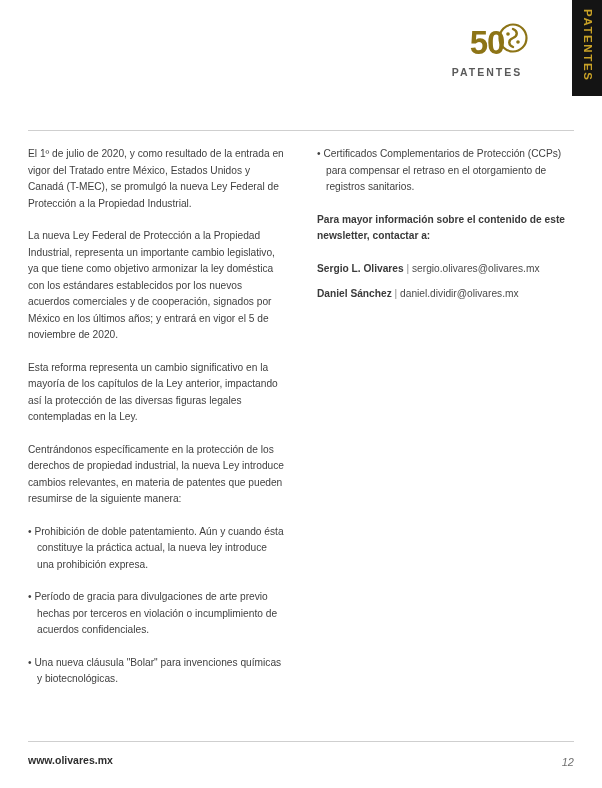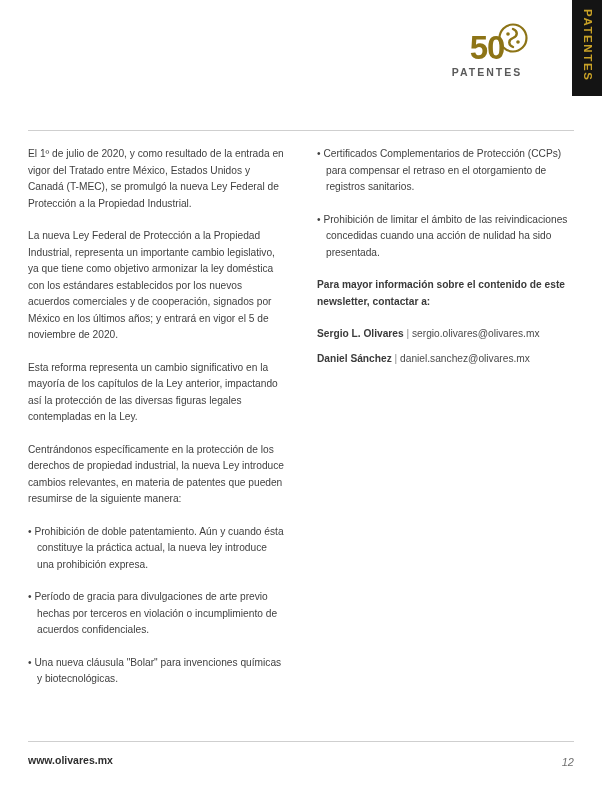--- a/index.html
+++ b/index.html
@@ -47,21 +47,21 @@
     top: 20px;
     right: 72px;
     width: 86px;
     text-align: center;
     color: #8d7416;
   }
   .logo-mark {
     position: relative;
     height: 44px;
     display: flex;
-    align-items: flex-end;
+    align-items: center;
     justify-content: center;
   }
   .logo-50 {
     font-size: 33px;
     font-weight: bold;
     letter-spacing: -1px;
     color: #8d7416;
     line-height: 1;
   }
   .logo-swirl {
@@ -212,33 +212,32 @@
       <p>La nueva Ley Federal de Protección a la Propiedad Industrial, representa un importante cambio legislativo, ya que tiene como objetivo armonizar la ley doméstica con los estándares establecidos por los nuevos acuerdos comerciales y de cooperación, signados por México en los últimos años; y entrará en vigor el 5 de noviembre de 2020.</p>
       <p>Esta reforma representa un cambio significativo en la mayoría de los capítulos de la Ley anterior, impactando así la protección de las diversas figuras legales contempladas en la Ley.</p>
       <p>Centrándonos específicamente en la protección de los derechos de propiedad industrial, la nueva Ley introduce cambios relevantes, en materia de patentes que pueden resumirse de la siguiente manera:</p>
       <p class="bullet">• Prohibición de doble patentamiento. Aún y cuando ésta constituye la práctica actual, la nueva ley introduce una prohibición expresa.</p>
       <p class="bullet">• Período de gracia para divulgaciones de arte previo hechas por terceros en violación o incumplimiento de acuerdos confidenciales.</p>
       <p class="bullet">• Una nueva cláusula "Bolar" para invenciones químicas y biotecnológicas.</p>
     </div>
 
     <div class="col">
       <p class="bullet">• Certificados Complementarios de Protección (CCPs) para compensar el retraso en el otorgamiento de registros sanitarios.</p>
-      <p class="bullet">• Prohibición de limitar el ámbito de las reivindicaciones concedidas cuando una acción de nulidad ha sido presentada.</p>
       <p class="strong">Para mayor información sobre el contenido de este newsletter, contactar a:</p>
 
       <div class="contact">
         <span class="nm">Sergio L. Olivares</span>
         <span class="sep">|</span>
         <span class="em">sergio.olivares@olivares.mx</span>
       </div>
 
       <div class="contact">
         <span class="nm">Daniel Sánchez</span>
         <span class="sep">|</span>
-        <span class="em">daniel.sanchez@olivares.mx</span>
+        <span class="em">daniel.dividir@olivares.mx</span>
       </div>
     </div>
 
   </div>
 
   <div class="footer-rule"></div>
   <div class="footer-url">www.olivares.mx</div>
   <div class="footer-page">12</div>
 
 </div>

